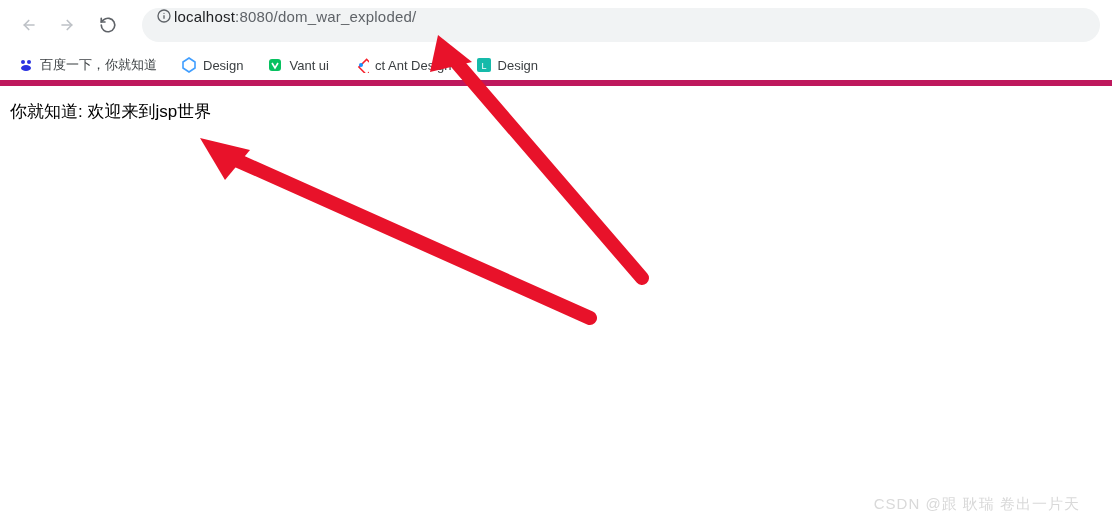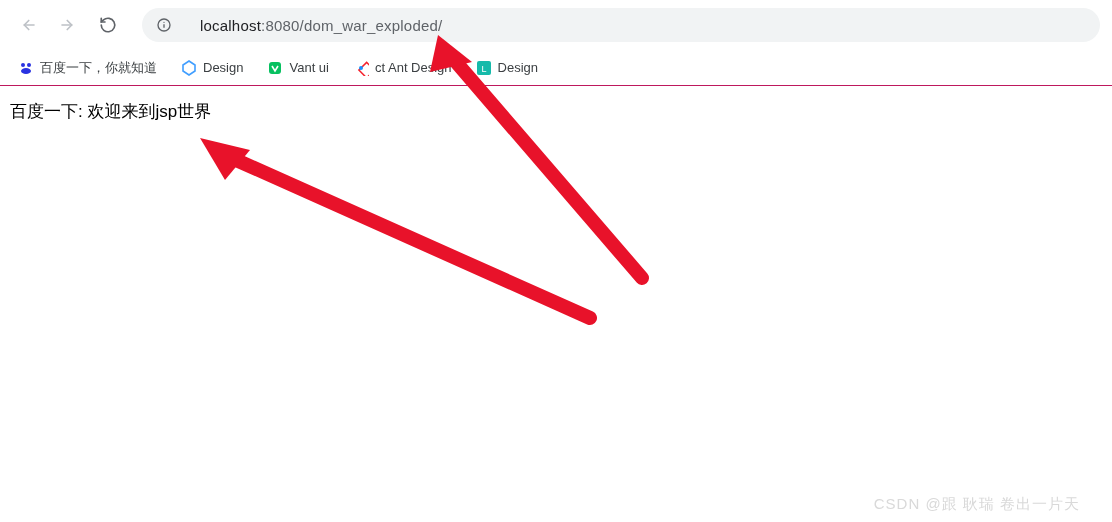--- a/index.html
+++ b/index.html
@@ -30,23 +30,22 @@
       cursor: pointer;
     }
     .nav-btn.disabled { color: #bdc1c6; }
     .nav-btn svg { width: 18px; height: 18px; }
     .address-bar {
       flex: 1;
       height: 34px;
       background: #f1f3f4;
       border-radius: 17px;
       display: flex;
-      align-items: center;
       padding: 0 14px;
-      gap: 28px;
+      gap: 2px;
       margin-left: 10px;
     }
     .info-icon {
       width: 16px;
       height: 16px;
       color: #5f6368;
       display: flex;
       align-items: center;
       justify-content: center;
     }
@@ -56,21 +55,21 @@
       letter-spacing: 0.2px;
     }
     .url-text .host { color: #202124; }
     .url-text .port-path { color: #5f6368; }
     .bookmarks-bar {
       height: 36px;
       display: flex;
       align-items: center;
       padding: 0 14px;
       gap: 16px;
-      border-bottom: 1px solid #be185d;
+      border-bottom: 6px solid #be185d;
     }
     .bookmark-item {
       display: flex;
       align-items: center;
       gap: 6px;
       font-size: 13px;
       color: #3c4043;
       cursor: pointer;
       padding: 4px 4px;
       white-space: nowrap;
@@ -180,21 +179,21 @@
       <svg viewBox="0 0 16 16" width="16" height="16">
           <rect x="1" y="1" width="14" height="14" rx="2" fill="#16baaa"></rect>
           <text x="8" y="12" text-anchor="middle" font-size="9" fill="#fff" font-family="Arial">L</text>
         </svg>
     </span>
     <span>Design</span>
   </div>
 </div>
 
 <div class="page-content">
-  <span>百度一下: 欢迎来到jsp世界</span>
+  <span>你就知道: 欢迎来到jsp世界</span>
 </div>
 
 <svg class="annotation-layer" width="1112" height="522" viewBox="0 0 1112 522">
   <defs>
     <marker id="arrowhead" markerWidth="6" markerHeight="6" refX="1" refY="3" orient="auto">
       <path d="M0,0 L6,3 L0,6 Z" fill="#e8122a"></path>
     </marker>
   </defs>
 
   <line x1="642" y1="278" x2="450" y2="55" stroke="#e8122a" stroke-width="14" stroke-linecap="round"></line>

